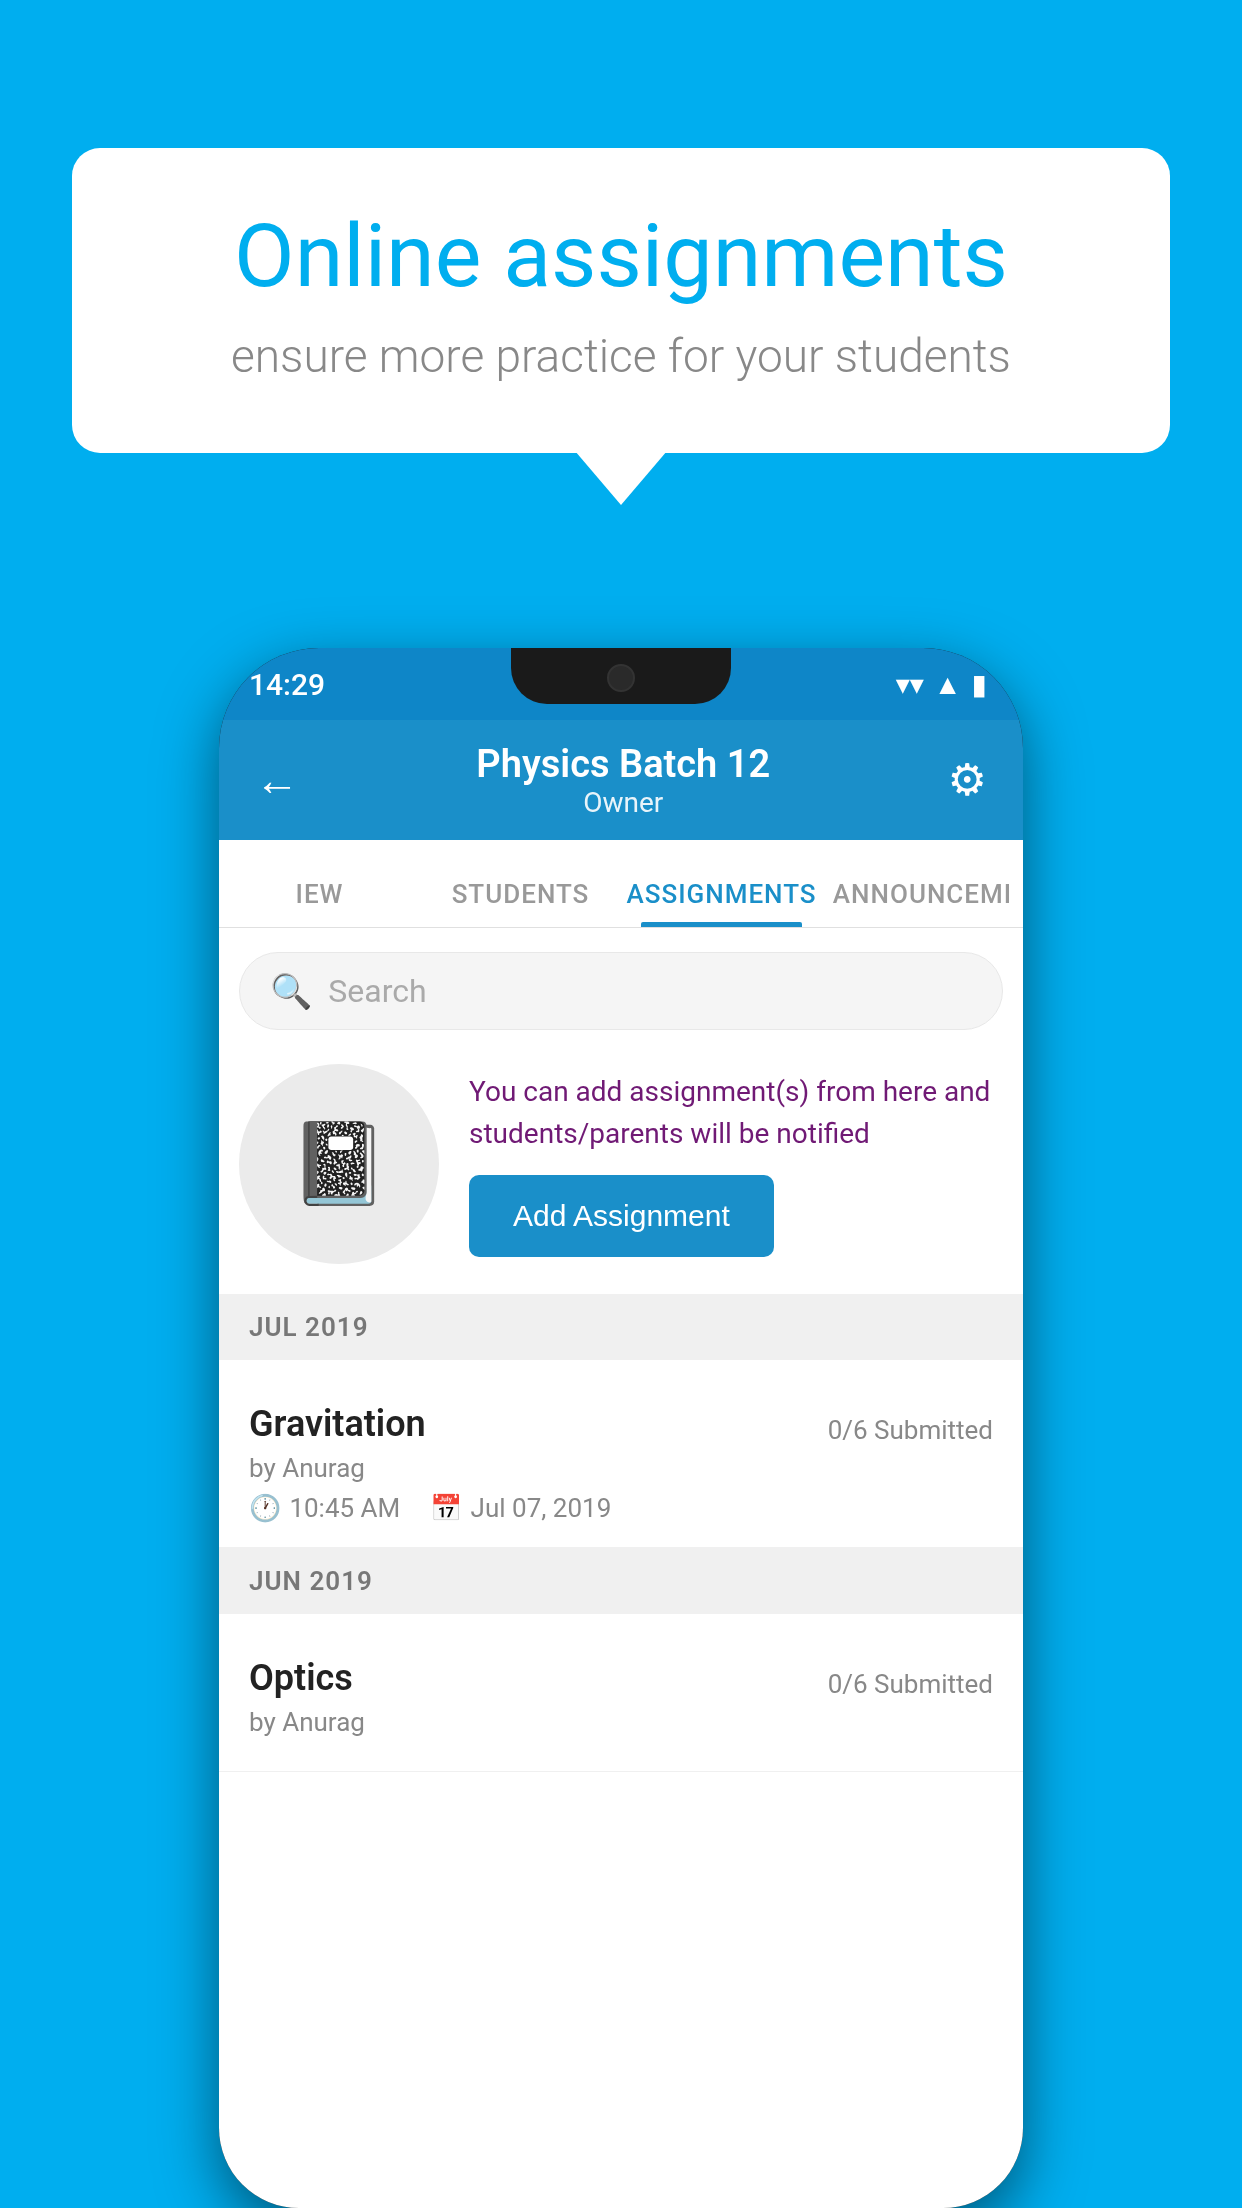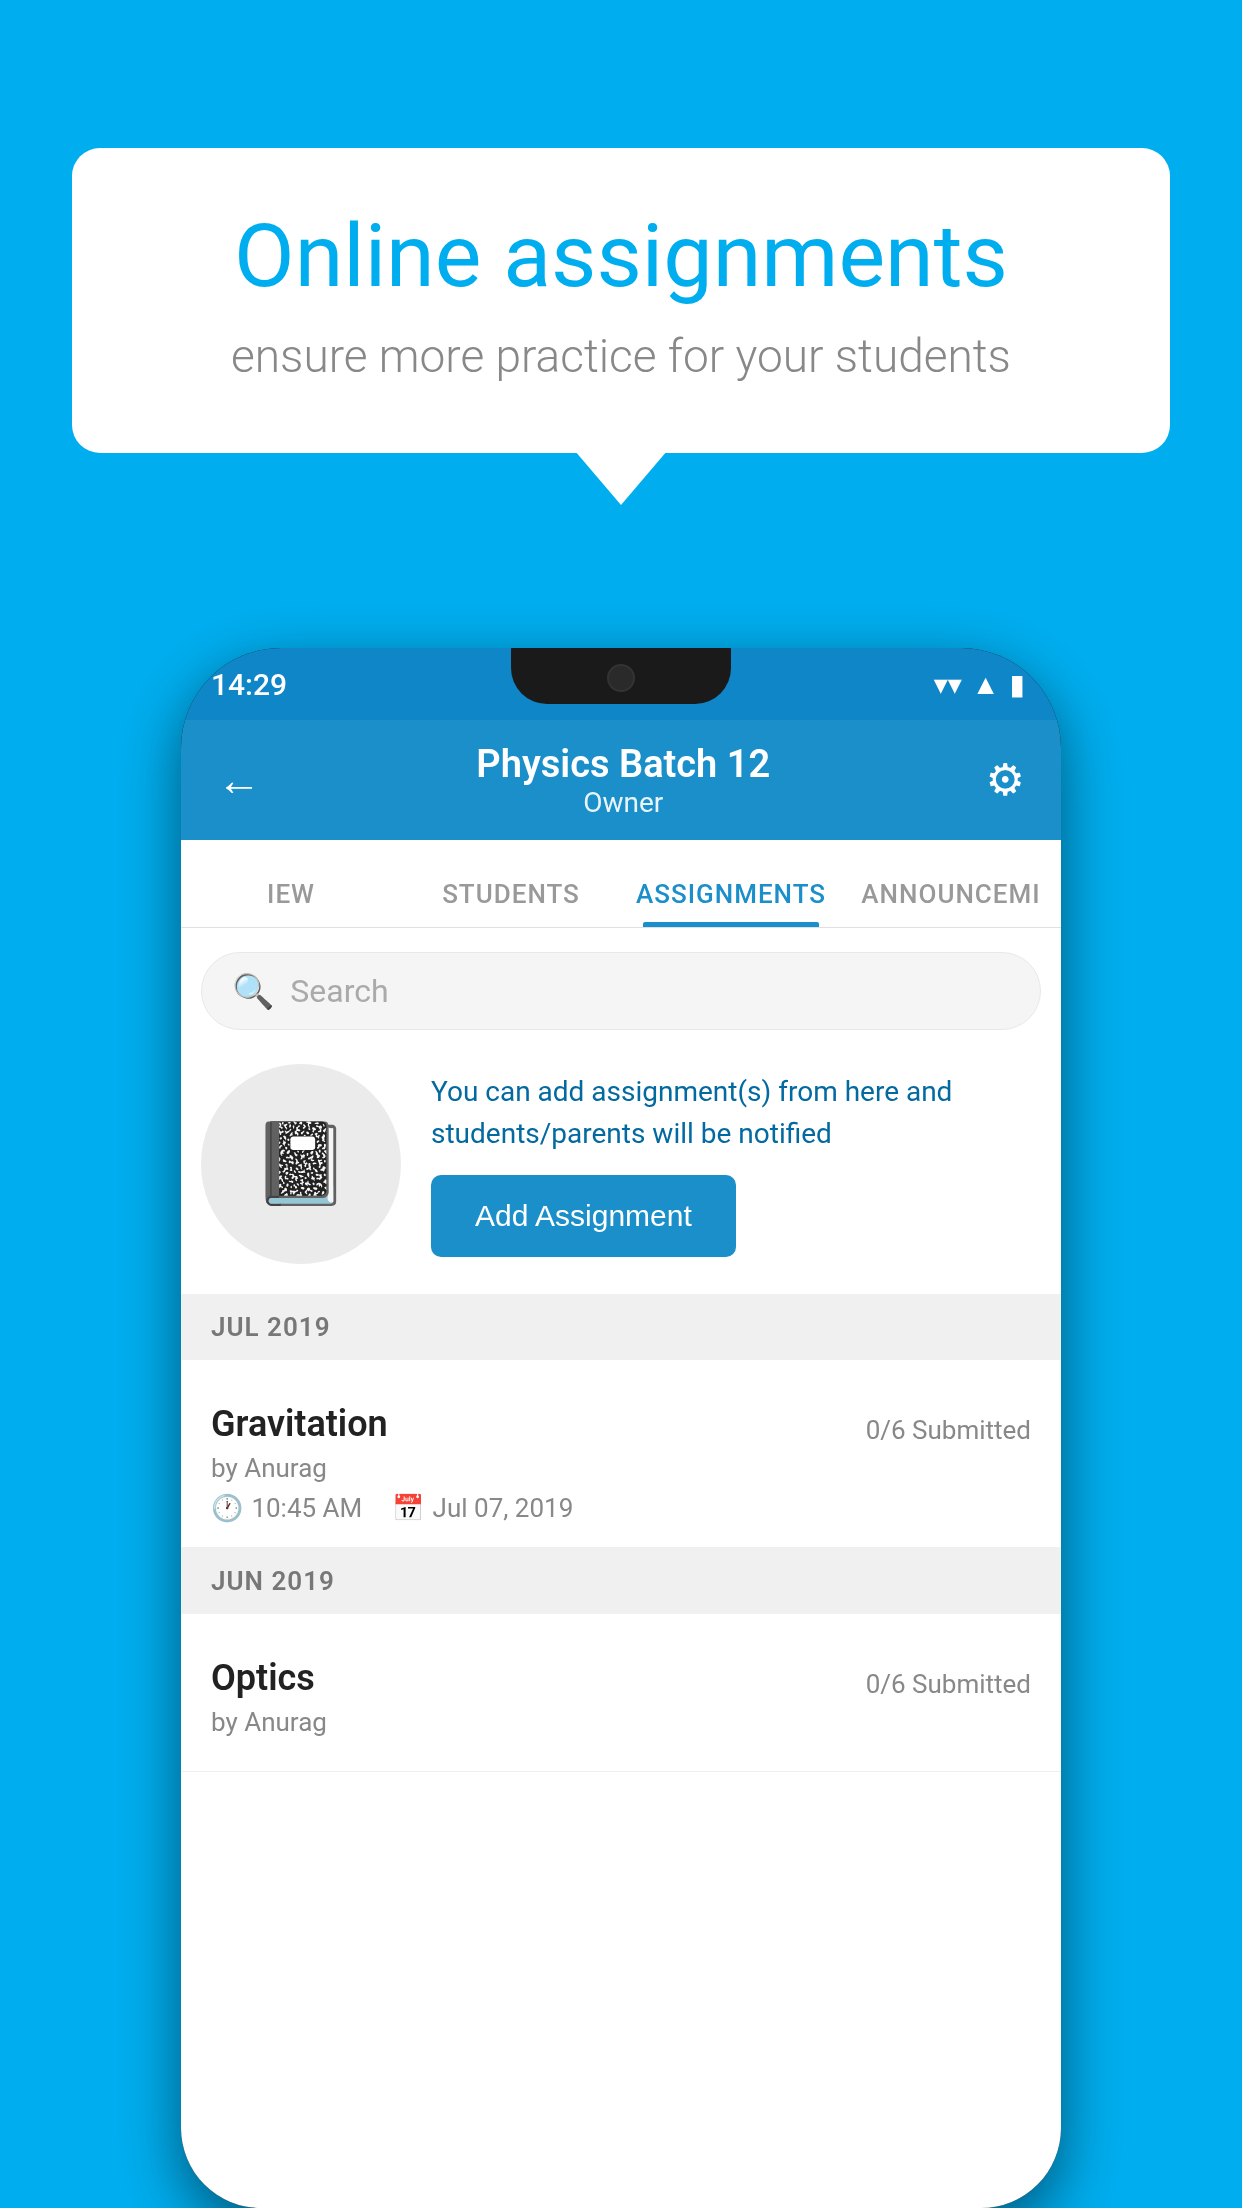--- a/index.html
+++ b/index.html
@@ -55,21 +55,21 @@
       color: #888;
       font-weight: 300;
     }
 
     
     .phone-frame {
       position: absolute;
       bottom: 0;
       left: 50%;
       transform: translateX(-50%);
-      width: 880px;
+      width: 804px;
       height: 1560px;
       background: #1a1a1a;
       border-radius: 100px 100px 80px 80px;
       overflow: hidden;
       box-shadow: 0 20px 60px rgba(0,0,0,0.5);
     }
 
     
     .phone-notch {
       position: absolute;
@@ -263,21 +263,21 @@
     .notebook-icon {
       font-size: 80px;
     }
 
     .promo-text-block {
       flex: 1;
     }
 
     .promo-description {
       font-size: 28px;
-      color: #0369a1;
+      color: #701a75;
       line-height: 1.5;
       margin-bottom: 20px;
     }
 
     .add-assignment-btn {
       background: #1a8fc9;
       color: white;
       border: none;
       border-radius: 10px;
       padding: 24px 44px;

